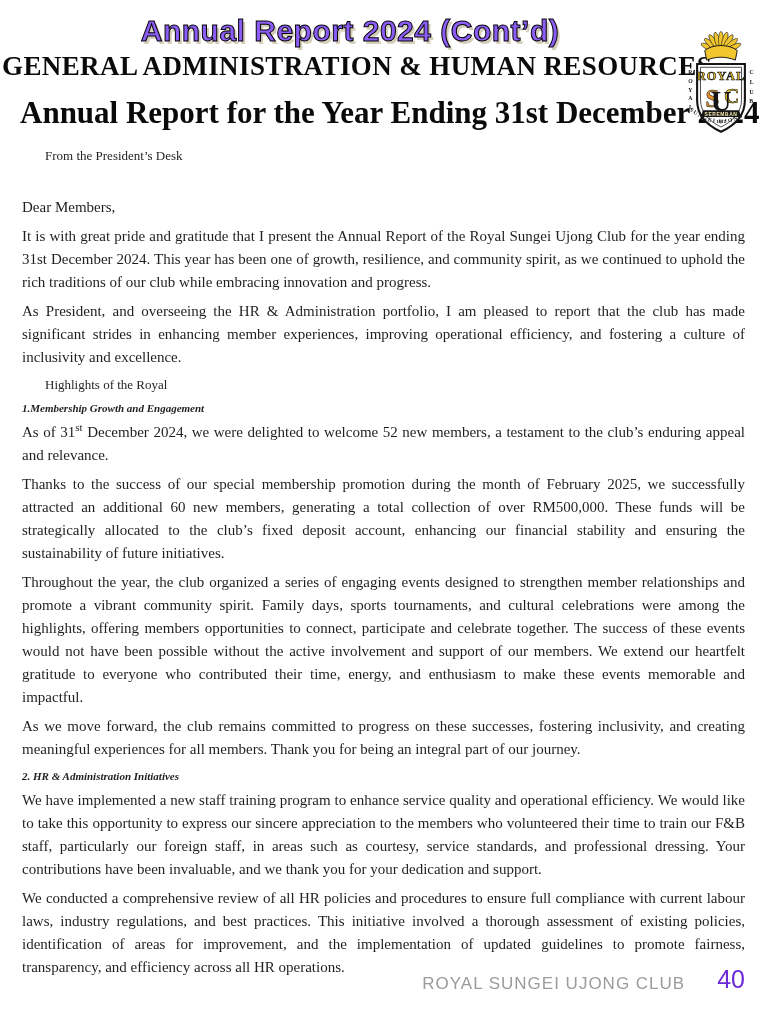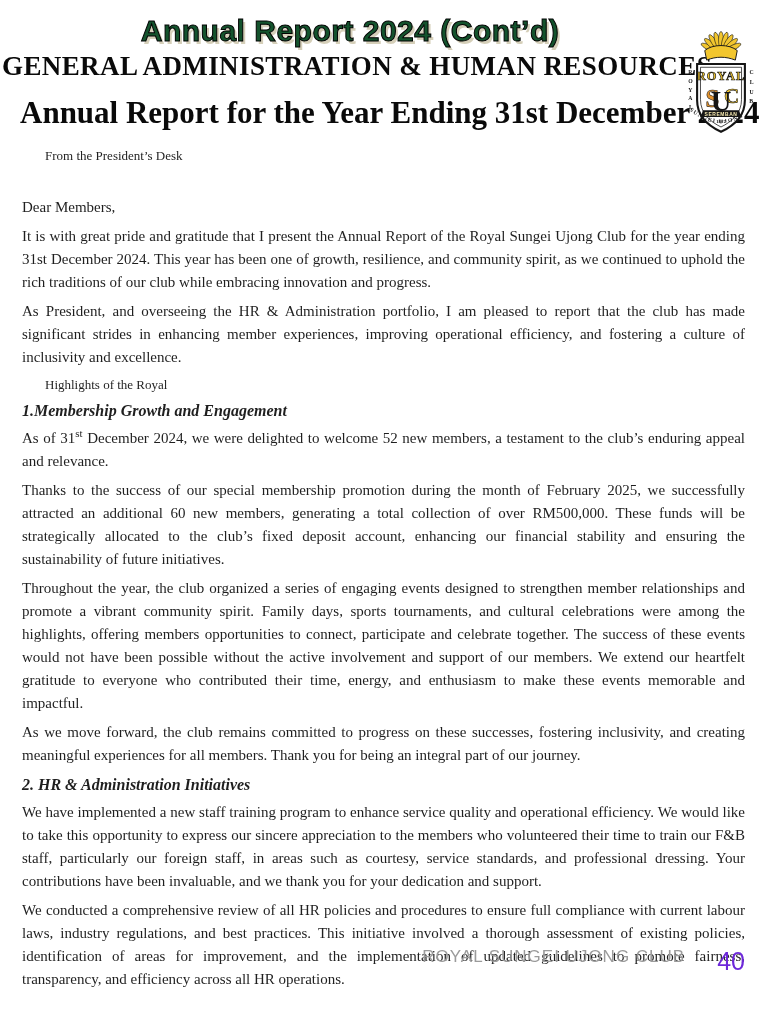--- a/index.html
+++ b/index.html
@@ -15,21 +15,21 @@
 
   
   .header { position:relative; padding-top:14px; }
   .main-title {
     width:700px;
     text-align:center;
     font-family:"Liberation Sans", sans-serif;
     font-weight:bold;
     font-size:30px;
     letter-spacing:0.5px;
-    color:#14532d;
+    color:#8b5cf6;
     -webkit-text-stroke:1px #000;
     text-shadow:2.5px 2.5px 0 rgba(150,135,80,0.40);
   }
   .subtitle {
     font-family:"Liberation Serif", serif;
     font-weight:bold;
     font-size:27px;
     letter-spacing:0.4px;
     color:#0a0a0a;
     padding-left:2px;
@@ -45,34 +45,34 @@
   }
   .logo-wrap { position:absolute; top:30px; right:4px; width:86px; height:108px; }
 
   
   .content { margin:17px 23px 0 22px; }
   .h-bold {
     font-weight:normal; font-size:13px; padding-left:6px;
     margin:8px 17px 7px;
   }
   .h-bolditalic {
-    font-weight:bold; font-style:italic; font-size:16px;
+    font-weight:bold; font-style:italic; font-size:11px;
     margin:9px 0 7px;
   }
   .para {
     font-size:15px; line-height:23px; text-align:justify;
     margin:0 0 6px;
   }
   .para sup { font-size:11px; line-height:0; }
   .salutation { text-align:left;margin-top:32px; }
 
   
   .footer {
-    position:absolute; right:23px; bottom:48px;
-    display:flex; align-items:flex-start; gap:32px;
+    position:absolute; right:23px; bottom:30px;
+    display:flex; align-items:flex-end; gap:32px;
     font-family:"Liberation Sans", sans-serif;
   }
   .footer-club { color:#9b9b9b; font-size:17px; letter-spacing:1px; }
   .footer-page { color:#6d28d9; font-size:25px; }
 </style>
 </head>
 <body>
 
 <div class="page">
 

